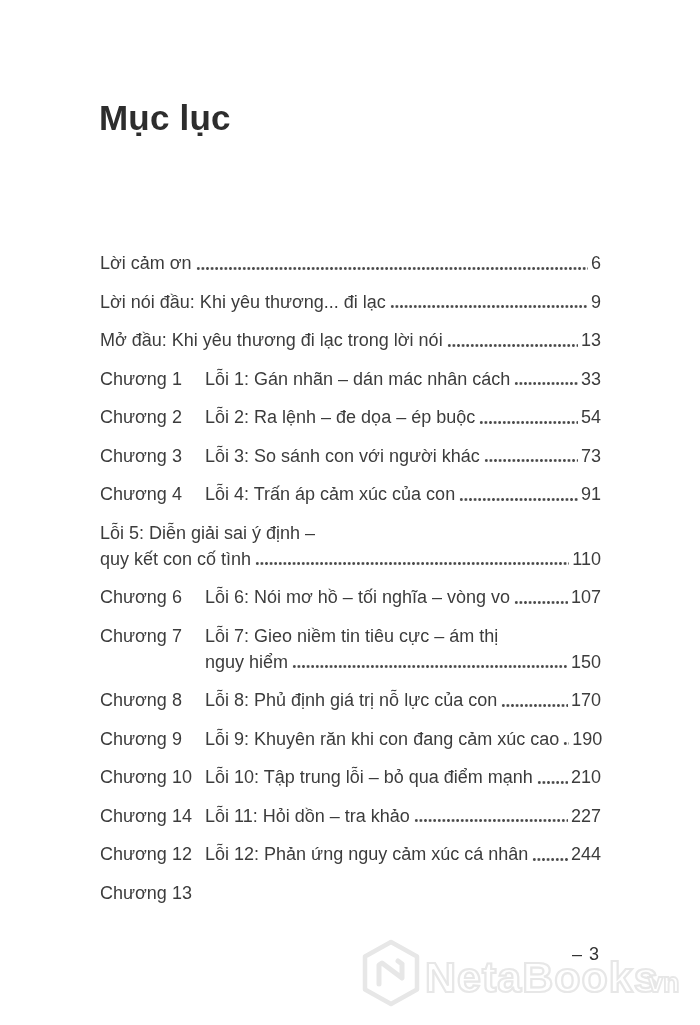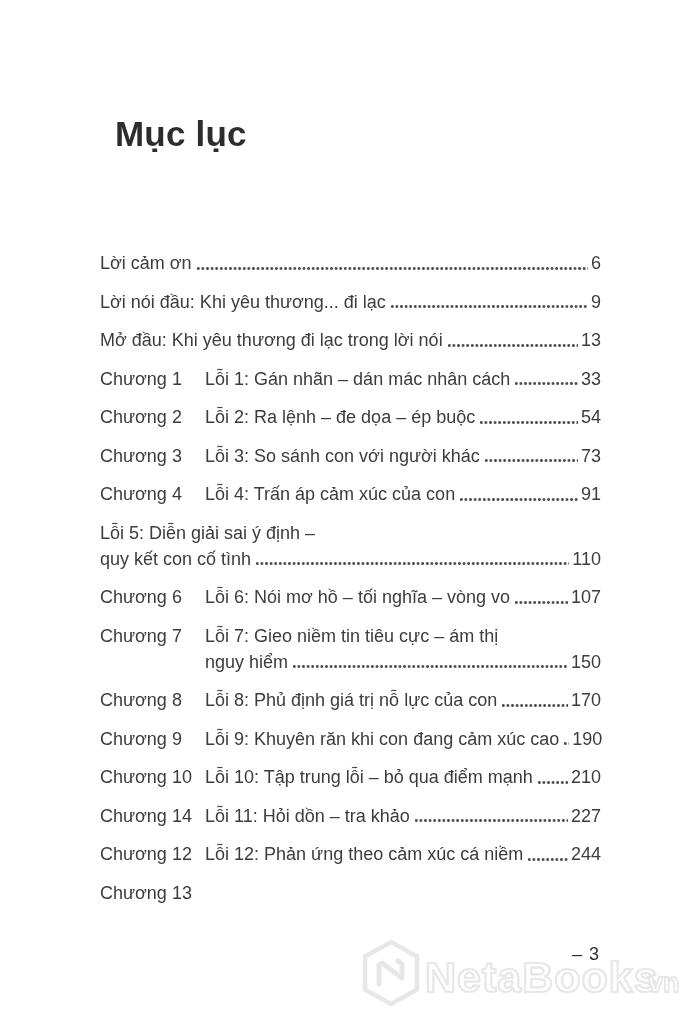--- a/index.html
+++ b/index.html
@@ -12,21 +12,21 @@
     font-family: "Liberation Sans", "DejaVu Sans", sans-serif;
     color: #3c3c3c;
     -webkit-font-smoothing: antialiased;
   }
   .page { position: absolute; inset: 0; }
 
   .title {
     position: absolute;
     left: 99px;
     top: 98px;
-    margin: 16px;
+    margin: 0;
     font-size: 35px;
     font-weight: 800;
     letter-spacing: 0.2px;
     color: #2d2d2d;
   }
 
   .toc {
     position: absolute;
     left: 100px;
     top: 250px;
@@ -216,21 +216,21 @@
             <span class="t">Lỗi 11: Hỏi dồn – tra khảo</span>
             <span class="dots"></span>
             <span class="pg">227</span>
           </div>
         </div>
       </div>
       <div class="row">
         <div class="label">Chương 12</div>
         <div class="content">
           <div class="line">
-            <span class="t">Lỗi 12: Phản ứng theo cảm xúc cá niềm</span>
+            <span class="t">Lỗi 12: Phản ứng nguy cảm xúc cá nhân</span>
             <span class="dots"></span>
             <span class="pg">244</span>
           </div>
         </div>
       </div>
       <div class="row">
         <div class="label">Chương 13</div>
       </div>
     </div>
 

